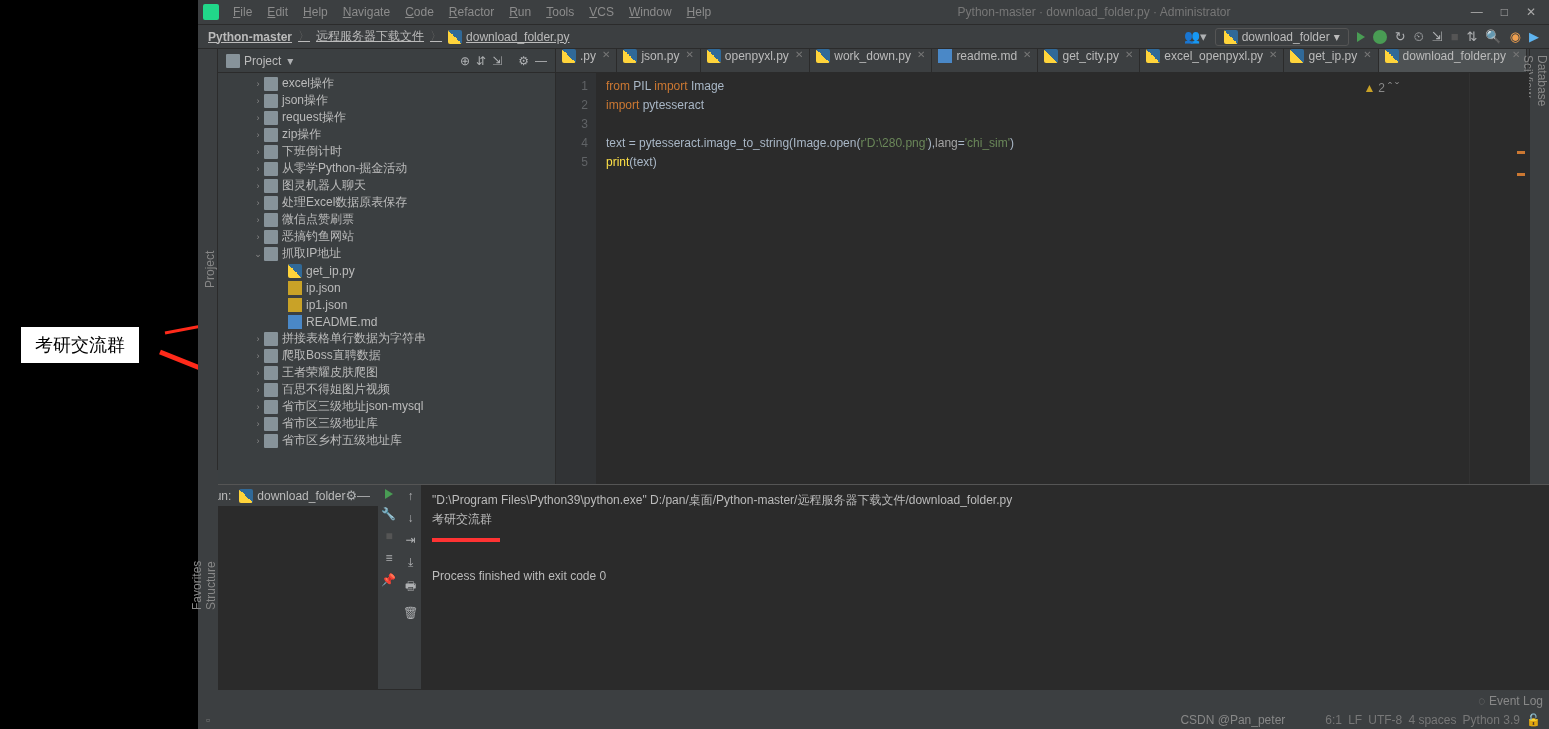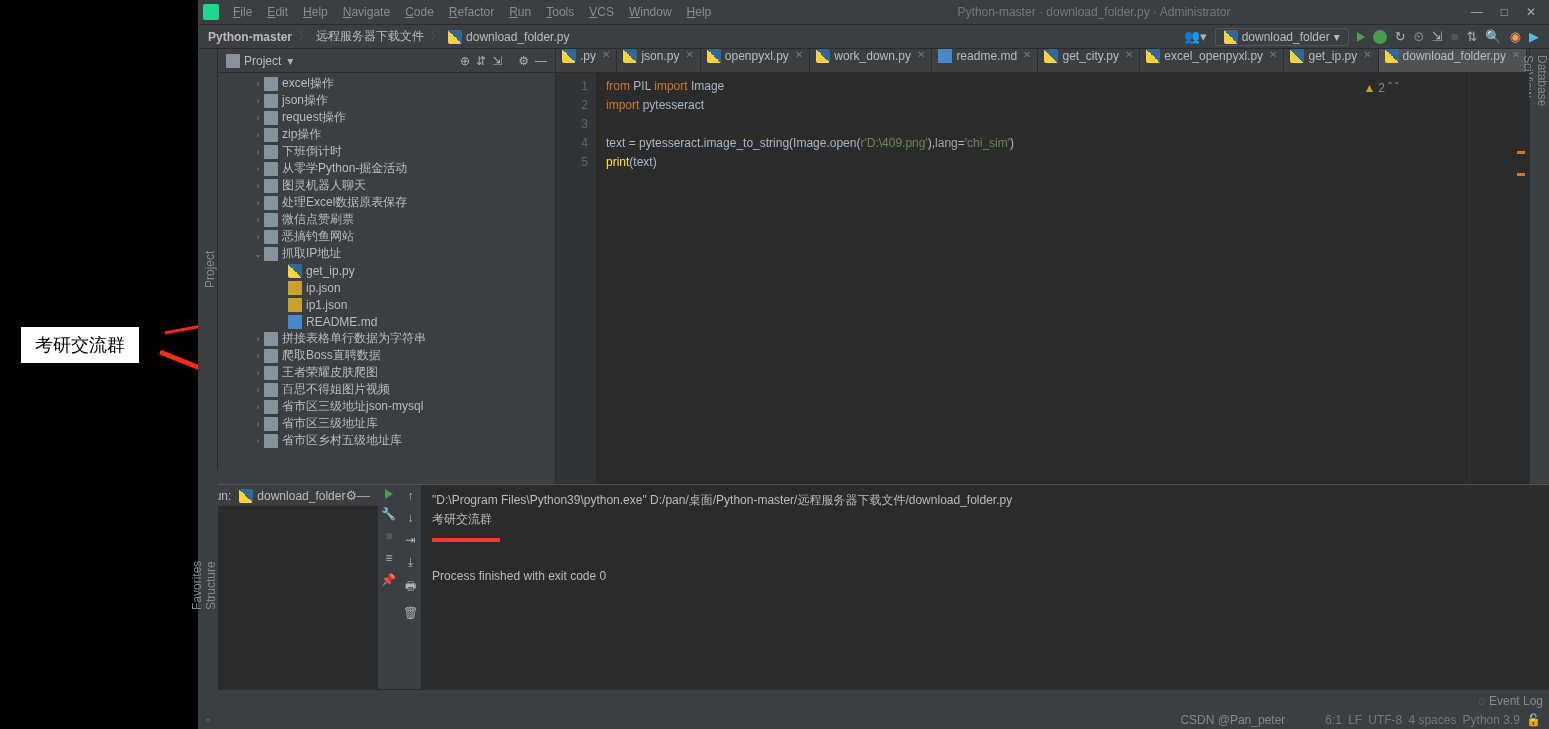--- a/index.html
+++ b/index.html
@@ -6,21 +6,21 @@
   body{background:#000;width:1549px;height:729px;position:relative;overflow:hidden;color:#bbb;}
   .ide{position:absolute;left:198px;top:0;width:1351px;height:729px;background:#3c3f41;display:flex;flex-direction:column;}
   .titlebar{height:25px;background:#3c3f41;display:flex;align-items:center;padding:0 5px;color:#8c8c8c;border-bottom:1px solid #2b2b2b;}
   .titlebar .logo{width:16px;height:16px;background:#21d789;border-radius:2px;margin-right:8px;}
   .titlebar .menus{display:flex;gap:3px;}
   .titlebar .menus span{padding:2px 6px;cursor:default;}
   .titlebar .menus span:first-letter{text-decoration:underline;}
   .titlebar .wtitle{flex:1;text-align:center;color:#777;}
   .titlebar .winbtn{display:flex;gap:18px;padding-right:8px;color:#aaa;}
   .navbar{height:24px;display:flex;align-items:center;padding:0 10px;background:#3c3f41;border-bottom:1px solid #2b2b2b;color:#bbb;}
-  .navbar .crumb{display:flex;align-items:center;gap:4px;}
+  .navbar .crumb{display:flex;align-items:center;gap:4px;text-decoration:underline;}
   .navbar .sep{color:#666;margin:0 2px;}
   .navbar .right{margin-left:auto;display:flex;align-items:center;gap:8px;}
   .run-config{background:#3c3f41;border:1px solid #555;border-radius:3px;padding:1px 8px;display:flex;align-items:center;gap:4px;}
   .ico{display:inline-block;width:14px;height:14px;}
   .ico-py{background:linear-gradient(45deg,#ffd43b 50%,#306998 50%);border-radius:2px;}
   .ico-folder{background:#87939a;border-radius:1px;}
   .ico-play{width:0;height:0;border-left:8px solid #499c54;border-top:5px solid transparent;border-bottom:5px solid transparent;}
   .ico-bug{background:#499c54;border-radius:50%;}
   .tbico{color:#afb1b3;font-size:13px;}
   .mainrow{flex:1;display:flex;min-height:0;}
@@ -319,21 +319,21 @@
         <div class="gutter">
           <div>1</div>
           <div>2</div>
           <div>3</div>
           <div>4</div>
           <div>5</div>
         </div>
         <div class="code"><span class="kw">from</span><span> PIL </span><span class="kw">import</span><span> Image</span>
 <span class="kw">import</span><span> pytesseract</span>
 
-<span>text = pytesseract.image_to_string(Image.open(</span><span class="str">r'D:\409.png'</span><span>),</span><span style="color:#a3a3a3">lang</span><span>=</span><span class="str">'chi_sim'</span><span>)</span>
+<span>text = pytesseract.image_to_string(Image.open(</span><span class="str">r'D:\280.png'</span><span>),</span><span style="color:#a3a3a3">lang</span><span>=</span><span class="str">'chi_sim'</span><span>)</span>
 <span class="fn">print</span><span>(text)</span>
           <div class="warn"><span style="color:#c9a227">▲</span><span>2</span> <span>ˆ</span> <span>ˇ</span></div>
         </div>
         <div class="minimap">
           <div class="mark" style="top:78px"></div>
           <div class="mark" style="top:100px"></div>
         </div>
       </div>
     </div>
 

